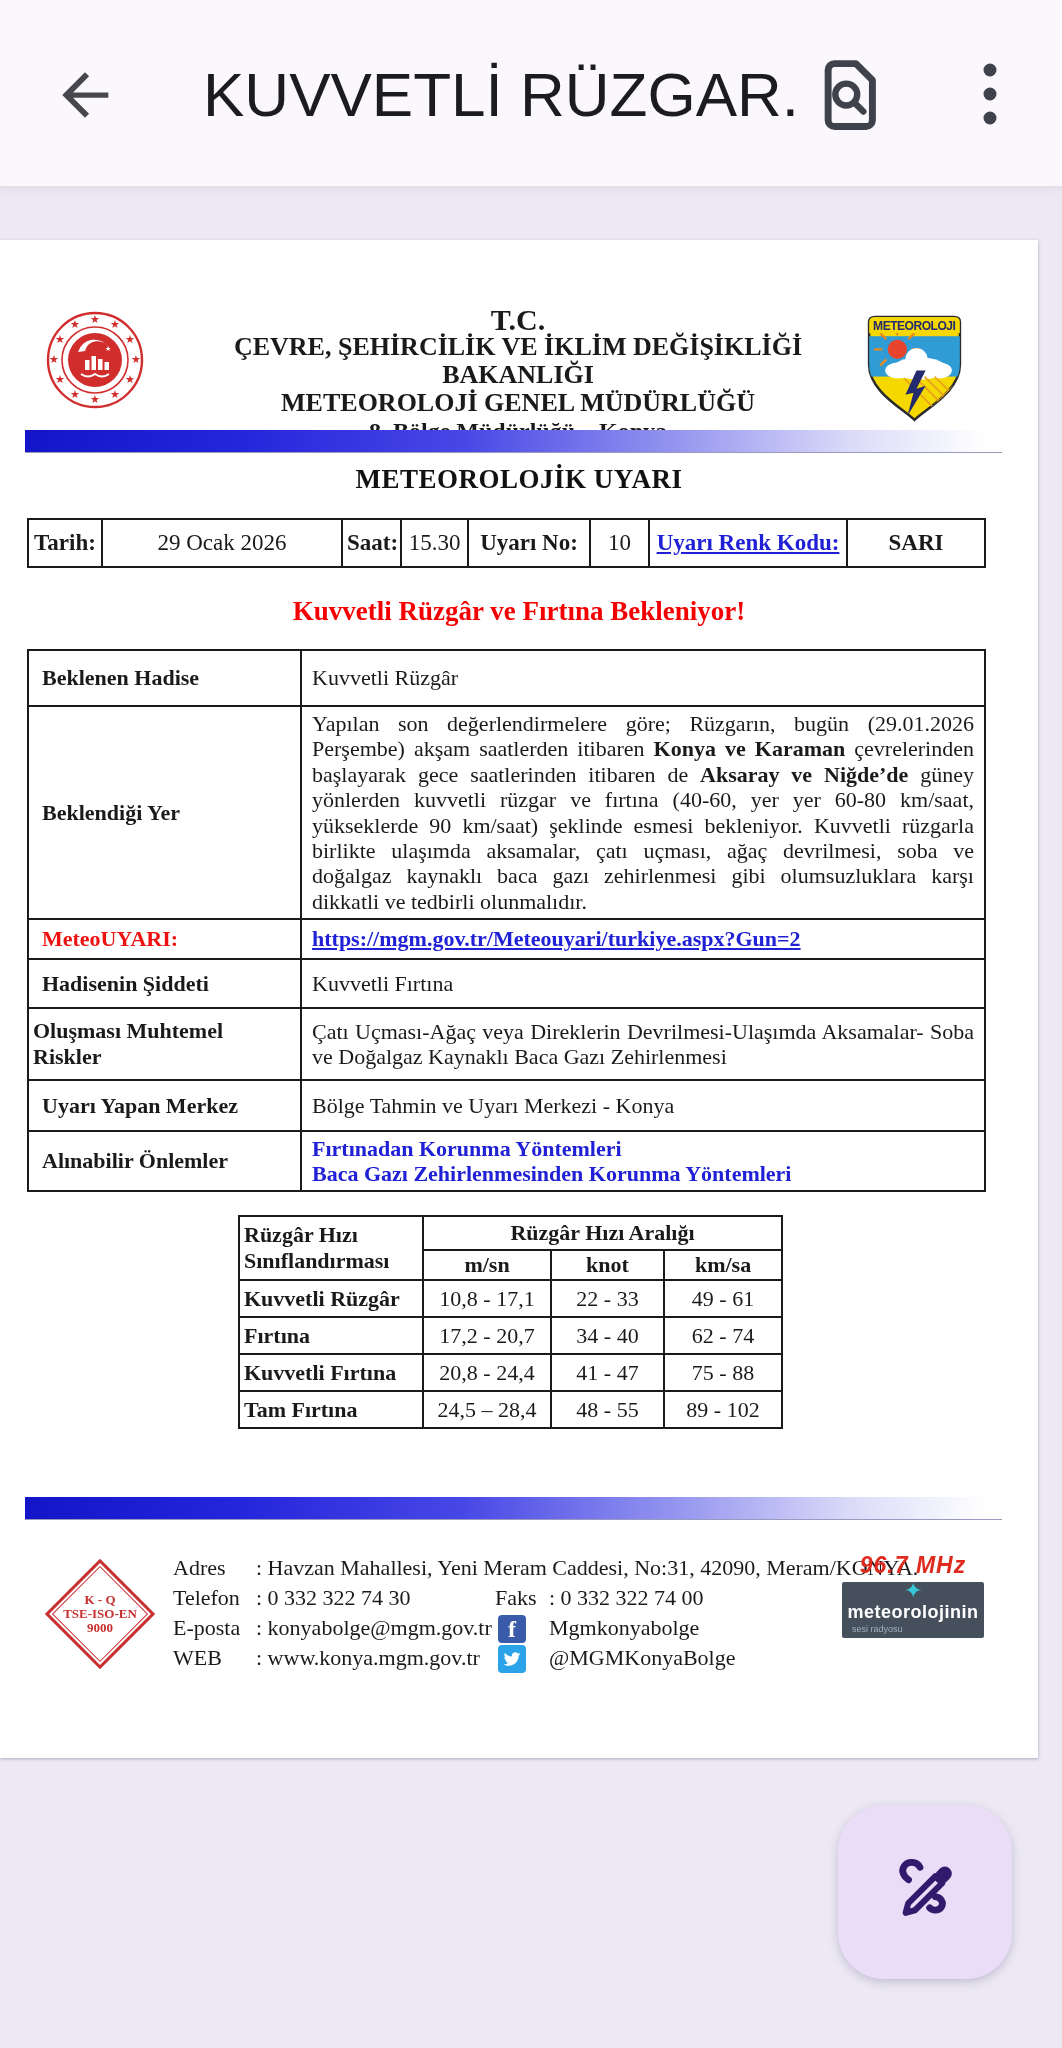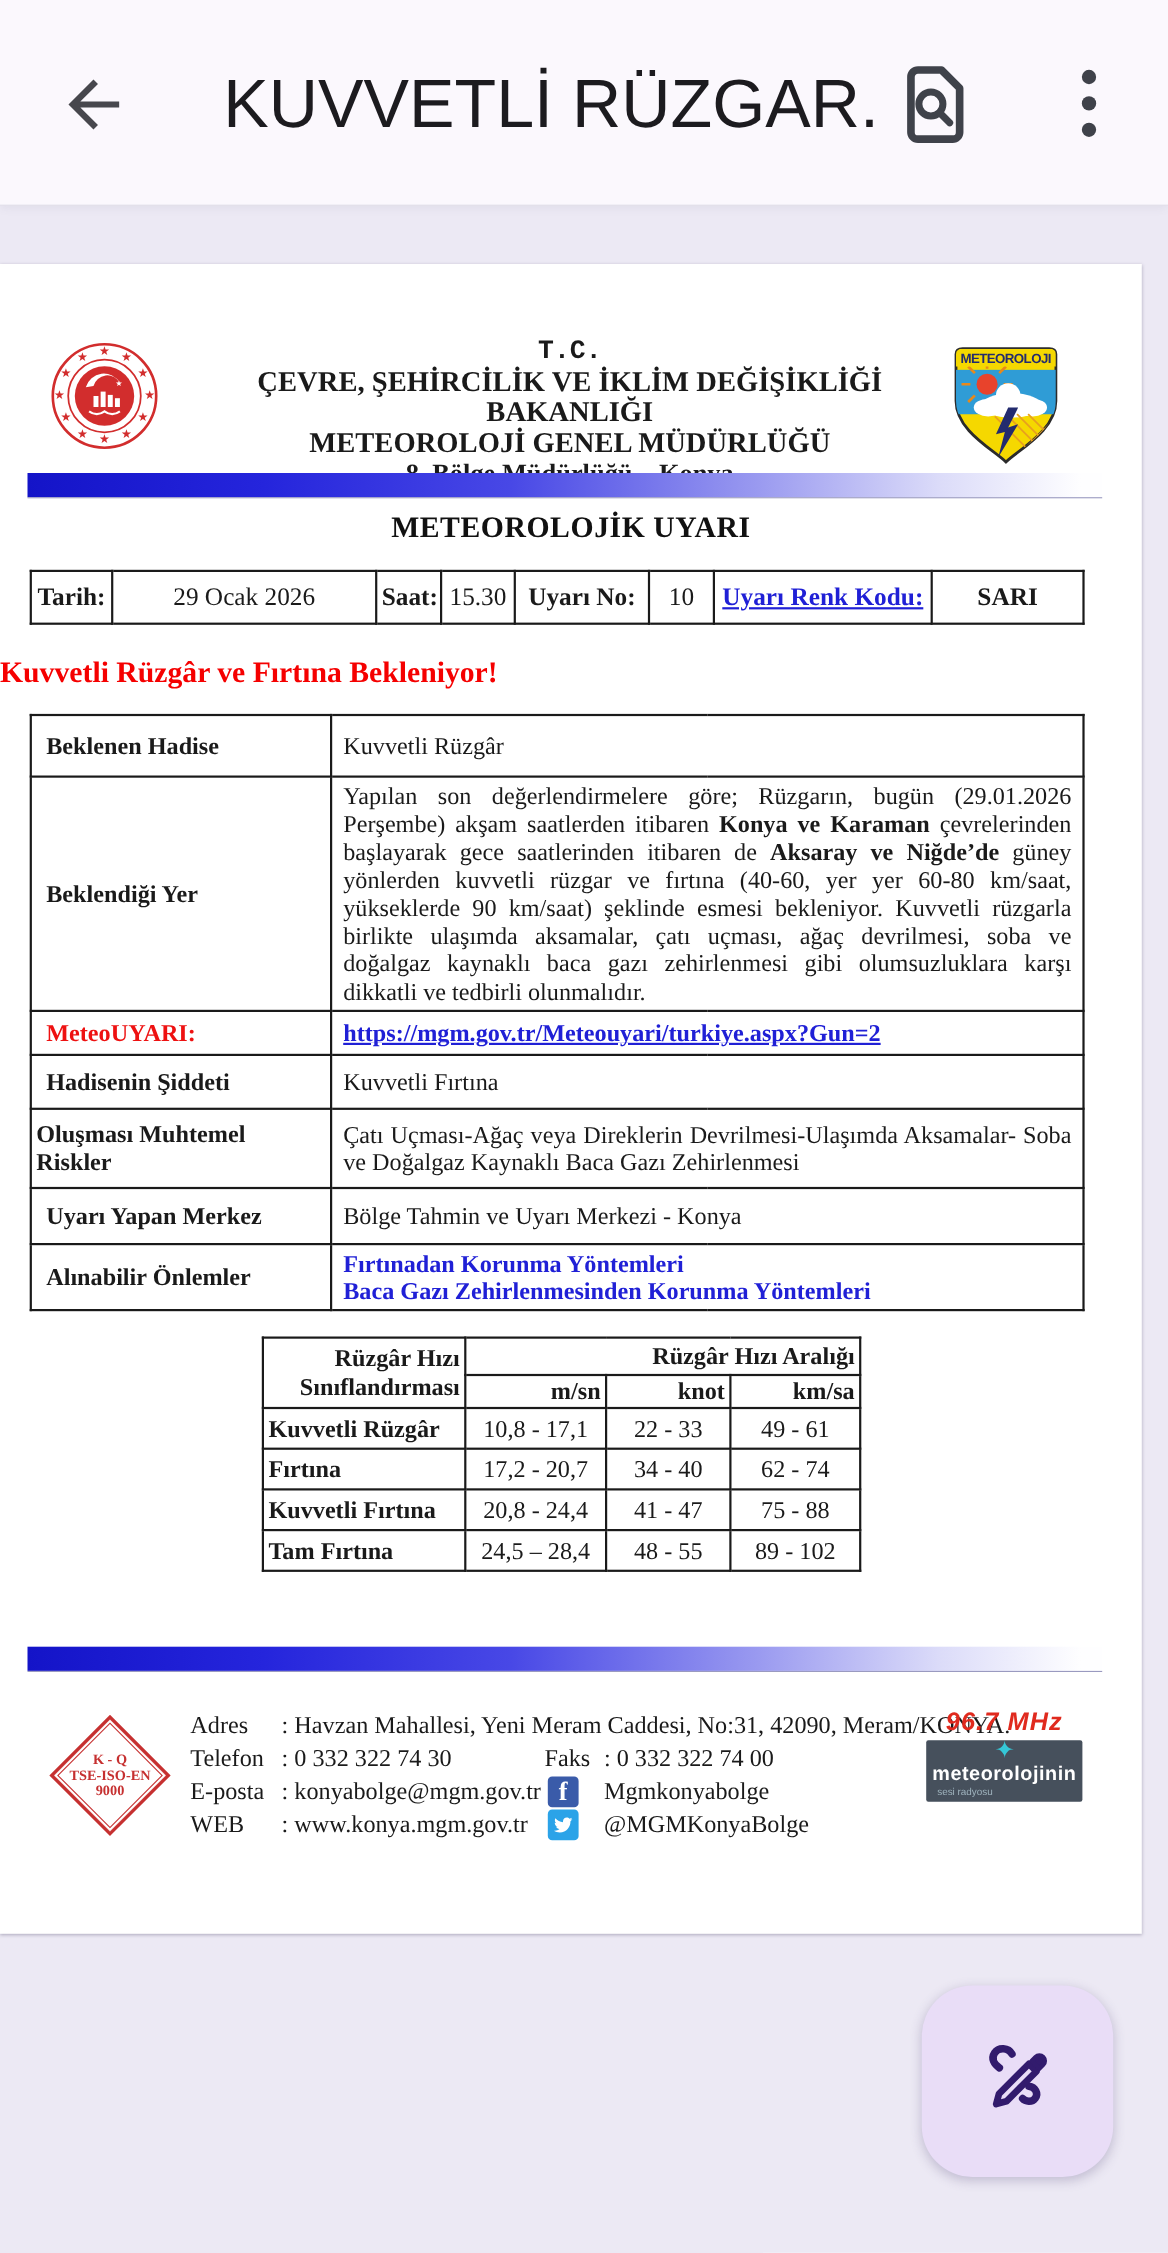--- a/index.html
+++ b/index.html
@@ -16,21 +16,21 @@
   .find-btn { position:absolute; left:818px; top:52px; width:64px; height:84px; cursor:pointer; }
   .menu-btn { position:absolute; left:962px; top:52px; width:56px; height:84px; cursor:pointer;
               display:flex; align-items:center; justify-content:center; }
 
   
   .page { position:absolute; left:0; top:240px; width:1038px; height:1518px; background:#FFFFFF;
           box-shadow:0 1px 3px rgba(60,55,90,.35); }
 
   .emblem { position:absolute; left:45px; top:70px; width:100px; height:100px; }
   .head-center { position:absolute; left:155px; width:726px; top:66px; text-align:center; color:#1A1A1A; }
-  .head-tc   { font-size:24px; font-weight:bold; line-height:27px;font-family:Liberation Mono, monospace; }
+  .head-tc   { font-size:30px; font-weight:bold; line-height:27px; }
   .head-min  { font-size:26px; font-weight:bold; line-height:28px; }
   .head-dir  { font-size:26px; font-weight:bold; line-height:28px; }
   .head-reg  { font-size:24px; font-weight:bold; line-height:28px; }
   .shield { position:absolute; left:864px; top:72px; width:101px; height:111px; }
 
   .blue-bar { position:absolute; left:25px; width:977px; height:23px;
               background:linear-gradient(90deg,#1414C8 0%,#2525DC 22%,#4848E6 45%,#9A9AF0 68%,#DCDCF9 85%,#FEFEFF 98%);
               border-bottom:1px solid #9a9ac0; }
   .bar-top { top:190px; }
   .bar-footer { top:1257px; }
@@ -39,35 +39,35 @@
                font-size:27px; font-weight:bold; color:#111; letter-spacing:.5px; }
 
   table { border-collapse:collapse; table-layout:fixed; }
   td { border:2px solid #1a1a1a; color:#1a1a1a; }
 
   .info-table { position:absolute; left:27px; top:278px; width:957px; font-size:23px; }
   .info-table td { height:48px; text-align:center; vertical-align:middle; padding:0 4px; }
   .lbl { font-weight:bold; }
   .link-blue { color:#2020D6; font-weight:bold; text-decoration:underline; cursor:pointer; }
 
-  .alert-title { position:absolute; top:356px; left:0; width:1038px; text-align:left;
+  .alert-title { position:absolute; top:356px; left:0; width:1038px; text-align:center;
                  color:#F50000; font-size:27px; font-weight:bold; }
 
   .main-table { position:absolute; left:27px; top:409px; width:957px; font-size:22px; }
   .main-table td { vertical-align:middle; padding:4px 10px;margin-top:32px; }
   .main-table td.rowlabel { font-weight:bold; padding-left:13px; }
   .para { text-align:justify; line-height:25.4px; }
   .red-label { color:#EE1111; }
   .meteo-link { color:#2020D6; font-weight:bold; text-decoration:underline; cursor:pointer; }
   .bold-cell { font-weight:bold; }
   .onlem-link { color:#2020D6; font-weight:bold; display:block; line-height:25px; cursor:pointer; }
 
   .wind-table { position:absolute; left:238px; top:975px; width:543px; font-size:22px; text-align:center; }
   .wind-table td { vertical-align:middle; padding:1px 4px; }
-  .wind-table .wt-h { font-weight:bold;text-align:right; }
+  .wind-table .wt-h { font-weight:bold; }
   .wind-name { font-weight:bold; text-align:left; padding-left:10px; }
 
   .contact-heading { position:absolute; top:1284px; left:0; width:1038px; text-align:center;
                      font-size:24px; font-weight:bold; color:#111; }
   .contact { position:absolute; left:0; top:1315px; width:966px; font-size:22px; color:#1a1a1a; }
   .c-row { position:relative; height:30px; }
   .c-l1 { position:absolute; left:173px; }
   .c-v1 { position:absolute; left:256px; white-space:nowrap; }
   .c-l2 { position:absolute; left:495px; }
   .c-v2 { position:absolute; left:549px; white-space:nowrap; }

